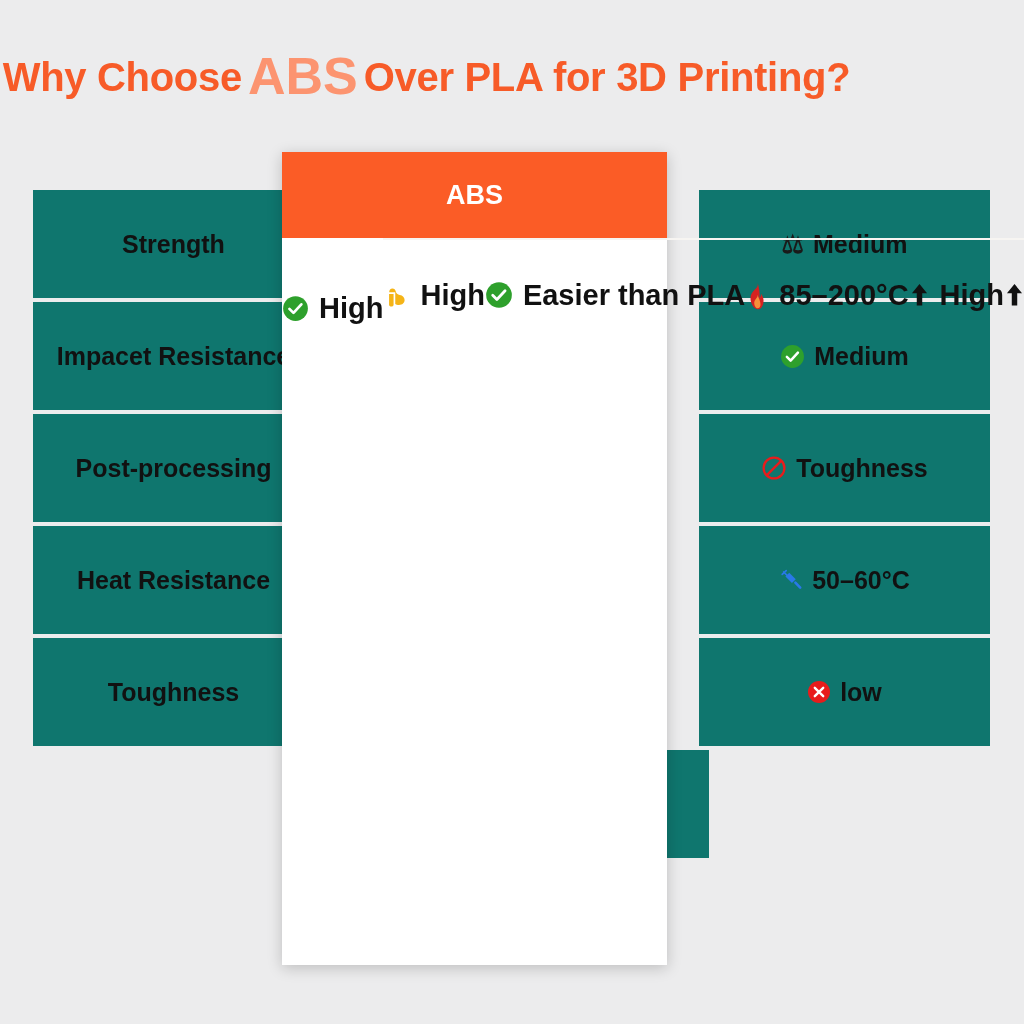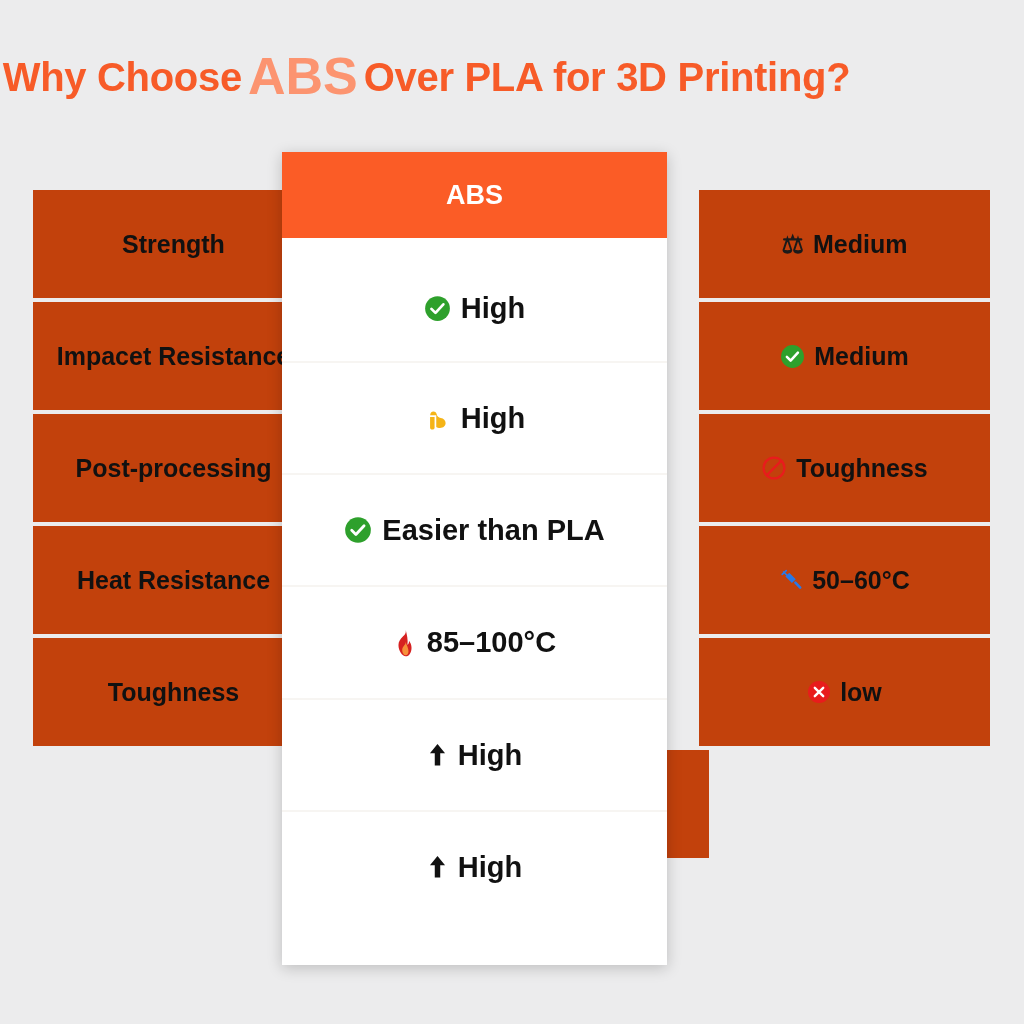--- a/index.html
+++ b/index.html
@@ -79,21 +79,21 @@
     background: transparent;
     color: transparent;
   }
 
   
   .body-row {
     margin-top: 4px;
   }
   .body-row .cell {
     min-height: 108px;
-    background: #c2410c;
+    background: #0f766e;
     color: #111111;
     font-size: 25px;
     font-weight: bold;
     line-height: 1.22;
     padding: 6px 10px;
   }
   .body-row .col-abs {
     background: transparent;
     color: transparent;
   }
@@ -132,21 +132,21 @@
     color: #ffffff;
     display: flex;
     align-items: center;
     justify-content: center;
     font-size: 27px;
     font-weight: bold;
   }
   .abs-card-body {
     height: 727px;
     display: flex;
-    flex-direction: column;
+    flex-direction: row;
   }
   .abs-cell {
     box-sizing: border-box;
     display: flex;
     align-items: center;
     justify-content: center;
     font-size: 27px;
     font-weight: bold;
     color: #111111;
     text-align: center;
@@ -318,21 +318,21 @@
     </div>
 
     <div class="abs-cell r3">
       <span class="val">
         <span class="ico ico-flame">
           <svg width="24" height="28" viewBox="0 0 20 24">
             <path d="M10.6 0.6c.6 3.2-1.0 4.4-2.6 6.0C6.0 8.6 4.4 10.6 4.4 13.8c0 5.0 3.2 9.6 6.2 9.6s5.0-3.4 5.0-7.4c0-2.6-1.0-4.4-2.2-6.0.2 1.8-.4 3.0-1.3 3.4.6-3.6-.4-8.4-1.5-12.8z" fill="#d62121"></path>
             <path d="M10.4 11.0c.4 1.8-.6 2.6-1.4 3.6-.7.9-1.4 1.9-1.4 3.4 0 2.4 1.6 4.6 3.0 4.6s2.4-1.6 2.4-3.6c0-2.4-1.6-5.2-2.6-8z" fill="#f6903a"></path>
           </svg>
         </span>
-        <span>85–100°C</span>
+        <span>85–200°C</span>
       </span>
     </div>
 
     <div class="abs-cell r4">
       <span class="val">
         <span class="ico ico-arrow">
           <svg width="21" height="26" viewBox="0 0 20 24">
               <path d="M10 1.6l7.2 8.8h-4.6V22H7.4V10.4H2.8z" fill="#111111"></path>
             </svg>
         </span>

